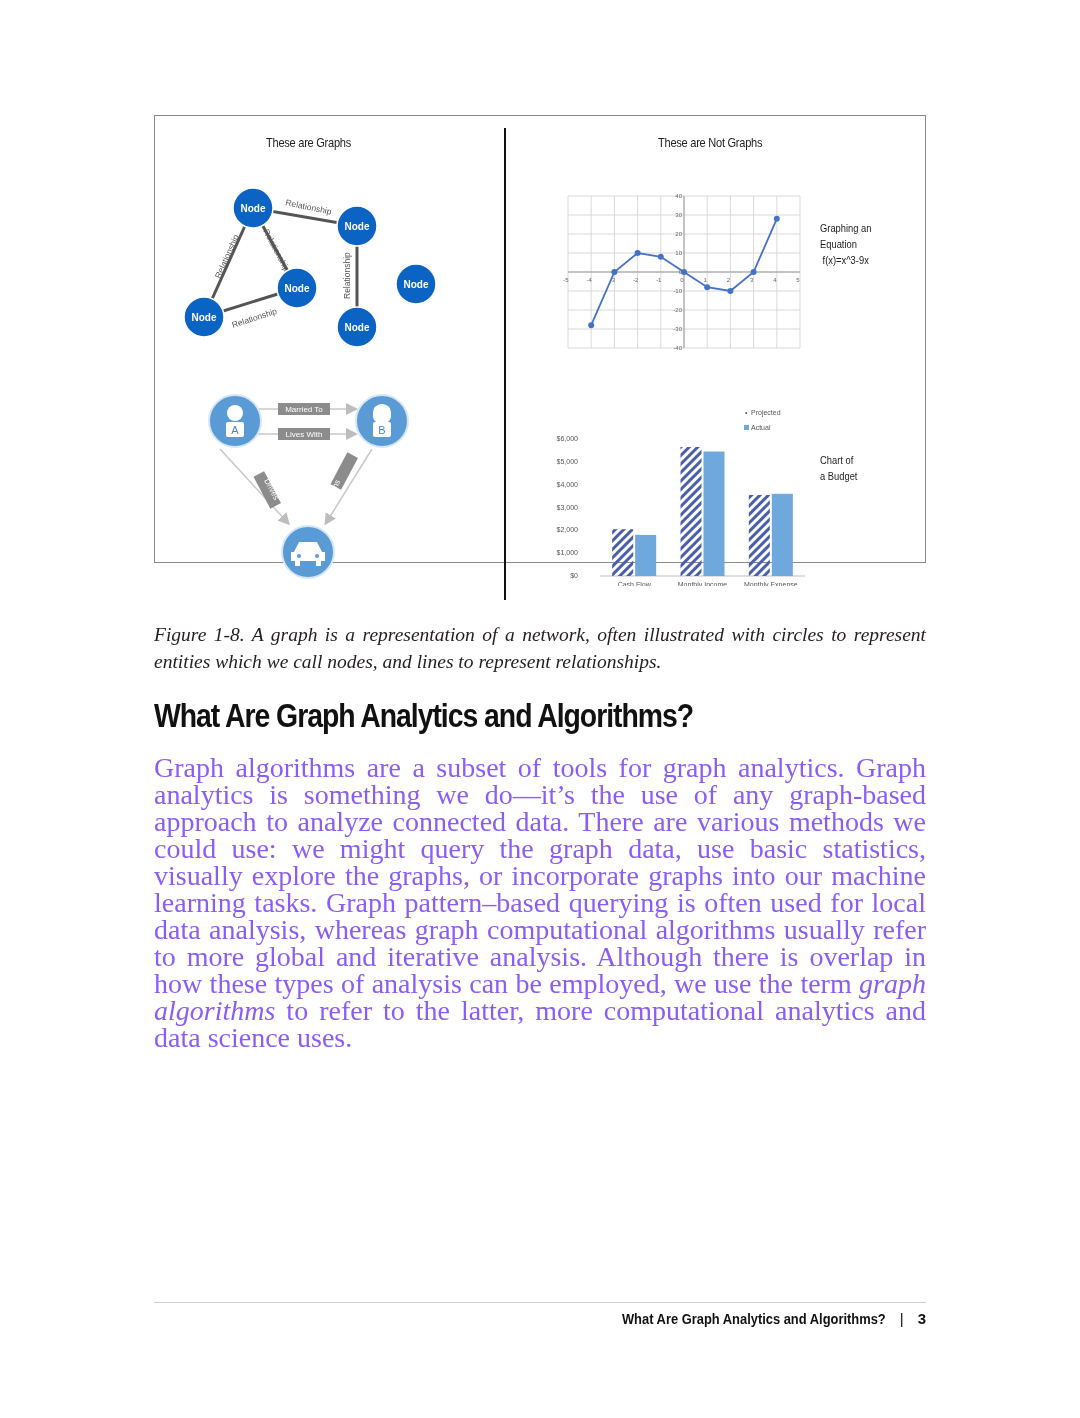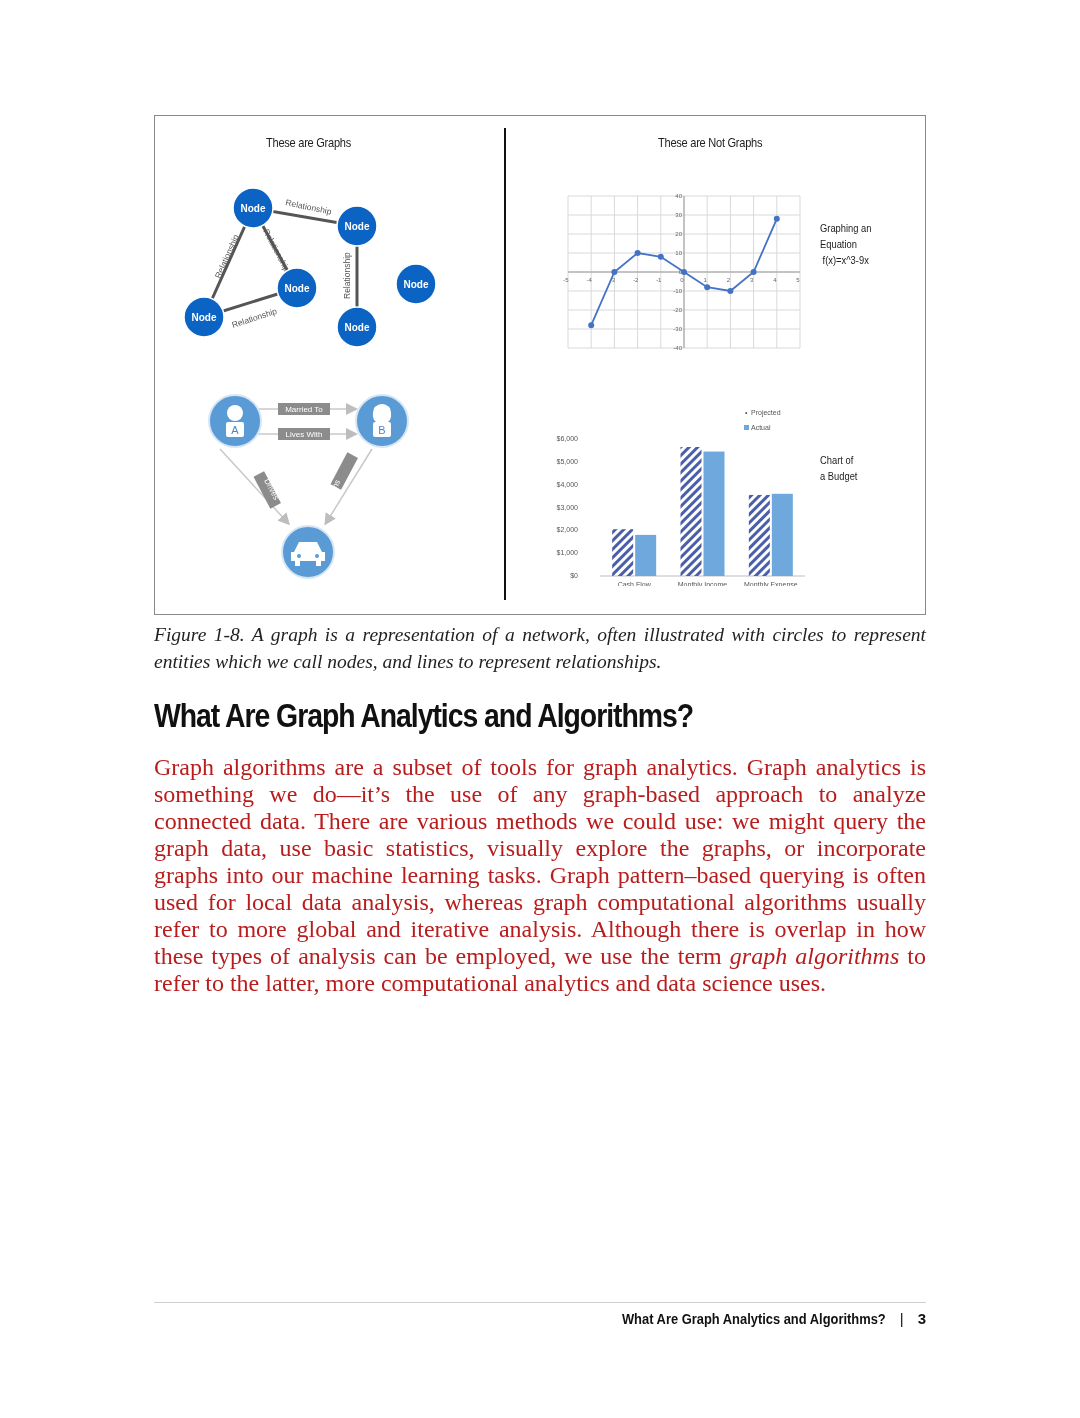--- a/index.html
+++ b/index.html
@@ -1,23 +1,23 @@
 <!DOCTYPE html>
 <html><head>
 <meta charset="utf-8">
 <style>
   html,body{margin:0;padding:0;background:#fff;}
   body{width:1080px;height:1418px;position:relative;overflow:hidden;font-family:"Liberation Serif",serif;color:#231f20;}
-  .figure-box{position:absolute;left:154px;top:115px;width:772px;height:500px;border:1px solid #8a8a8a;box-sizing:border-box;background:#fff;}
+  .figure-box{position:absolute;left:154px;top:115px;width:772px;height:448px;border:1px solid #8a8a8a;box-sizing:border-box;background:#fff;}
   .divider{position:absolute;left:349px;top:12px;width:2px;height:472px;background:#111;}
   .panel-title{position:absolute;font-family:"Liberation Sans",sans-serif;font-size:13px;font-weight:normal;color:#222;letter-spacing:-0.3px;transform:scaleX(0.85);transform-origin:left top;}
   svg text{font-family:"Liberation Sans",sans-serif;}
   .caption{position:absolute;left:154px;top:621px;width:772px;font-style:italic;font-size:19.5px;line-height:27px;color:#231f20;text-align:justify;}
   .heading{position:absolute;left:154px;top:697px;font-family:"Liberation Sans",sans-serif;font-weight:bold;font-size:33px;letter-spacing:-1.2px;color:#111;transform:scaleX(0.86);transform-origin:left top;white-space:nowrap;}
-  .body-text{position:absolute;left:154px;top:754px;width:772px;font-size:24px;line-height:27px;text-align:justify;color:#b91c1c;hyphens:manual;}
+  .body-text{position:absolute;left:154px;top:754px;width:772px;font-size:28px;line-height:27px;text-align:justify;color:#8b5cf6;hyphens:manual;}
   .body-text em{font-style:italic;}
   .footer-rule{position:absolute;left:154px;top:1302px;width:772px;height:1px;background:#cfcfcf;}
   .footer{position:absolute;right:154px;top:1310px;font-family:"Liberation Sans",sans-serif;font-weight:bold;font-size:15px;color:#111;display:flex;align-items:center;gap:14px;}
   .footer .ft{transform:scaleX(0.86);transform-origin:right center;white-space:nowrap;}
   .footer .sep{font-weight:normal;}
 </style>
 </head>
 <body>
 
 <div class="figure-box">

